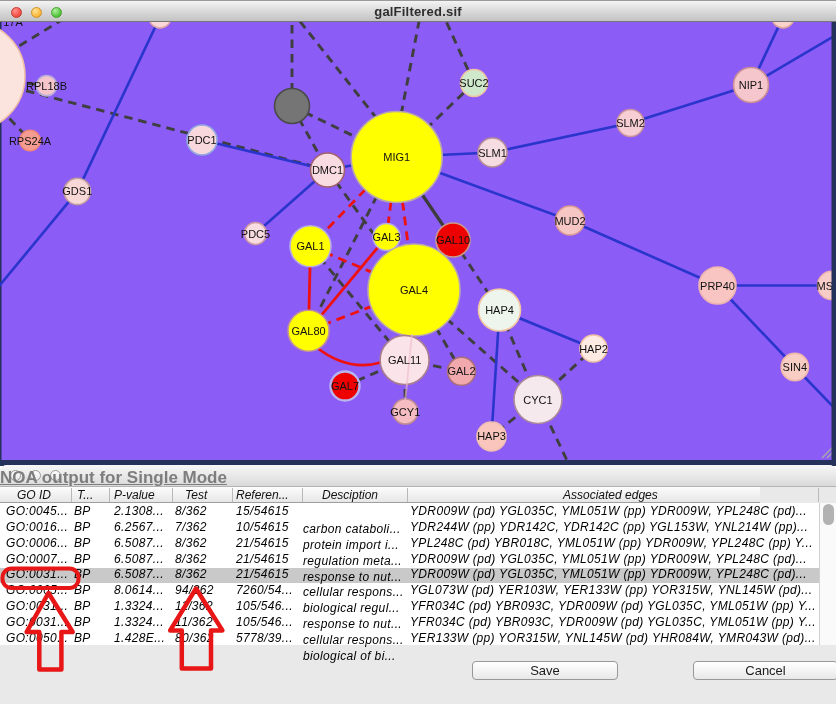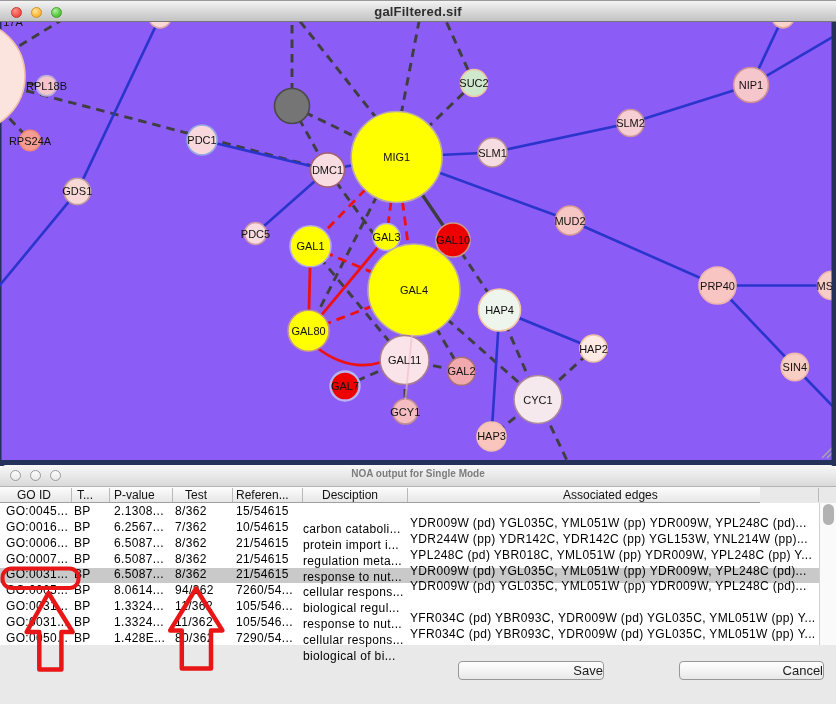--- a/index.html
+++ b/index.html
@@ -17,41 +17,41 @@
 #tlg{left:51px;background:radial-gradient(circle at 35% 30%,#b4eda4,#59ca43 60%,#35a524);border:1px solid #46a42f;}
 
 #graph{position:absolute;left:0;top:22px;width:836px;height:442px;background:#8b5cf6;}
 
 #navband{position:absolute;left:0;top:459.5px;width:836px;height:6.5px;background:#24315a;}
 #win2{position:absolute;left:0;top:465px;width:836px;height:239px;background:#e9e9e9;
  border-radius:7px 7px 0 0;}
 #tbar2{position:absolute;left:0;top:0;width:836px;height:22px;
  background:linear-gradient(#f7f7f7,#e9e9e9 50%,#d9d9d9);
  border-bottom:1px solid #b3b3b3;border-radius:7px 7px 0 0;box-sizing:border-box;}
-#tbar2 .title{position:absolute;left:0;right:0;top:3px;text-align:center;
- font-size:10px;font-weight:700;color:#7d7d7d;}
+#tbar2 .title{position:absolute;left:0;right:0;top:3px;text-align:left;
+ font-size:17px;font-weight:700;color:#7d7d7d;text-decoration:underline;}
 .htl{position:absolute;top:5px;width:11px;height:11px;border-radius:50%;
  border:1px solid #9b9b9b;background:linear-gradient(#fdfdfd,#e8e8e8);box-sizing:border-box;}
 
 #thead{position:absolute;left:0;top:22px;width:760px;height:16px;
- background:linear-gradient(#fdfdfd,#e6e6e6);border-bottom:1px solid #9f9f9f;box-sizing:border-box;}
+ background:linear-gradient(#fdfdfd,#e6e6e6);border-bottom:1px solid #9f9f9f;box-sizing:border-box;font-style:italic;}
 #thead span{position:absolute;top:1px;font-size:12px;color:#111;}
 .hsep{position:absolute;top:1px;height:14px;width:1px;background:#b9b9b9;}
 #tbody{position:absolute;left:0;top:38px;width:836px;height:142px;background:#fff;}
 #selrow{position:absolute;left:0;top:64.5px;width:819px;height:15.8px;background:#c9c9c9;}
-.r{position:absolute;left:0;width:671px;height:15px;}
+.r{position:absolute;left:0;width:671px;height:15px;font-style:italic;}
 .r span{position:absolute;font-size:12px;letter-spacing:0.35px;color:#000;white-space:nowrap;}
-.c1{left:6px;} .c2{left:74px;} .c3{left:114px;} .c4{left:175px;} .c5{left:236px;} .c6{left:303px;margin-top:18px;} .c7{left:410px;margin-top:12px;}
+.c1{left:6px;} .c2{left:74px;} .c3{left:114px;} .c4{left:175px;} .c5{left:236px;} .c6{left:303px;margin-top:18px;} .c7{left:410px;}
 
 #sbar{position:absolute;left:819px;top:38px;width:17px;height:142px;background:#fafafa;border-left:1px solid #d0d0d0;box-sizing:border-box;}
 #sthumb{position:absolute;left:2.5px;top:1px;width:11px;height:21px;border-radius:6px;background:#b2b2b2;}
 
 .btn{position:absolute;top:195.5px;height:19px;border:1px solid #989898;border-radius:4px;
  background:linear-gradient(#ffffff,#f2f2f2 60%,#e8e8e8);font-size:13px;color:#1a1a1a;
- text-align:right;line-height:18px;box-sizing:border-box;}
+ text-align:center;line-height:18px;box-sizing:border-box;margin-left:14px;}
 #bsave{left:458px;width:146px;}
 #bcancel{left:679px;width:145px;}
 
 #anno{position:absolute;left:0;top:0;width:836px;height:704px;pointer-events:none;}
 </style>
 </head>
 <body>
 <div id="stage">
 <div id="tbar1">
       <span class="tl" id="tlr"></span>
@@ -279,20 +279,21 @@
           <span class="c6">cellular respons...</span>
           <span class="c7">YDR009W (pd) YGL035C, YML051W (pp) YDR009W, YPL248C (pd)...</span>
         </div>
 <div class="r" style="top:80.2px">
           <span class="c1">GO:0065...</span>
           <span class="c2">BP</span>
           <span class="c3">8.0614...</span>
           <span class="c4">94/362</span>
           <span class="c5">7260/54...</span>
           <span class="c6">biological regul...</span>
+          <span class="c7">YGL073W (pd) YER103W, YER133W (pp) YOR315W, YNL145W (pd)...</span>
         </div>
 <div class="r" style="top:96.1px">
           <span class="c1">GO:0031...</span>
           <span class="c2">BP</span>
           <span class="c3">1.3324...</span>
           <span class="c4">11/362</span>
           <span class="c5">105/546...</span>
           <span class="c6">response to nut...</span>
           <span class="c7">YFR034C (pd) YBR093C, YDR009W (pd) YGL035C, YML051W (pp) Y...</span>
         </div>
@@ -303,22 +304,23 @@
           <span class="c4">11/362</span>
           <span class="c5">105/546...</span>
           <span class="c6">cellular respons...</span>
           <span class="c7">YFR034C (pd) YBR093C, YDR009W (pd) YGL035C, YML051W (pp) Y...</span>
         </div>
 <div class="r" style="top:127.8px">
           <span class="c1">GO:0050...</span>
           <span class="c2">BP</span>
           <span class="c3">1.428E...</span>
           <span class="c4">80/362</span>
-          <span class="c5">7290/54...</span>
+          <span class="c5">5778/39...</span>
           <span class="c6">biological of bi...</span>
+          <span class="c7">YER133W (pp) YOR315W, YNL145W (pd) YHR084W, YMR043W (pd)...</span>
         </div>
 </div>
 <div id="sbar">
         <div id="sthumb"></div>
       </div>
 <div class="btn" id="bsave">Save</div>
 <div class="btn" id="bcancel">Cancel</div>
 </div>
 
 <svg id="anno">

